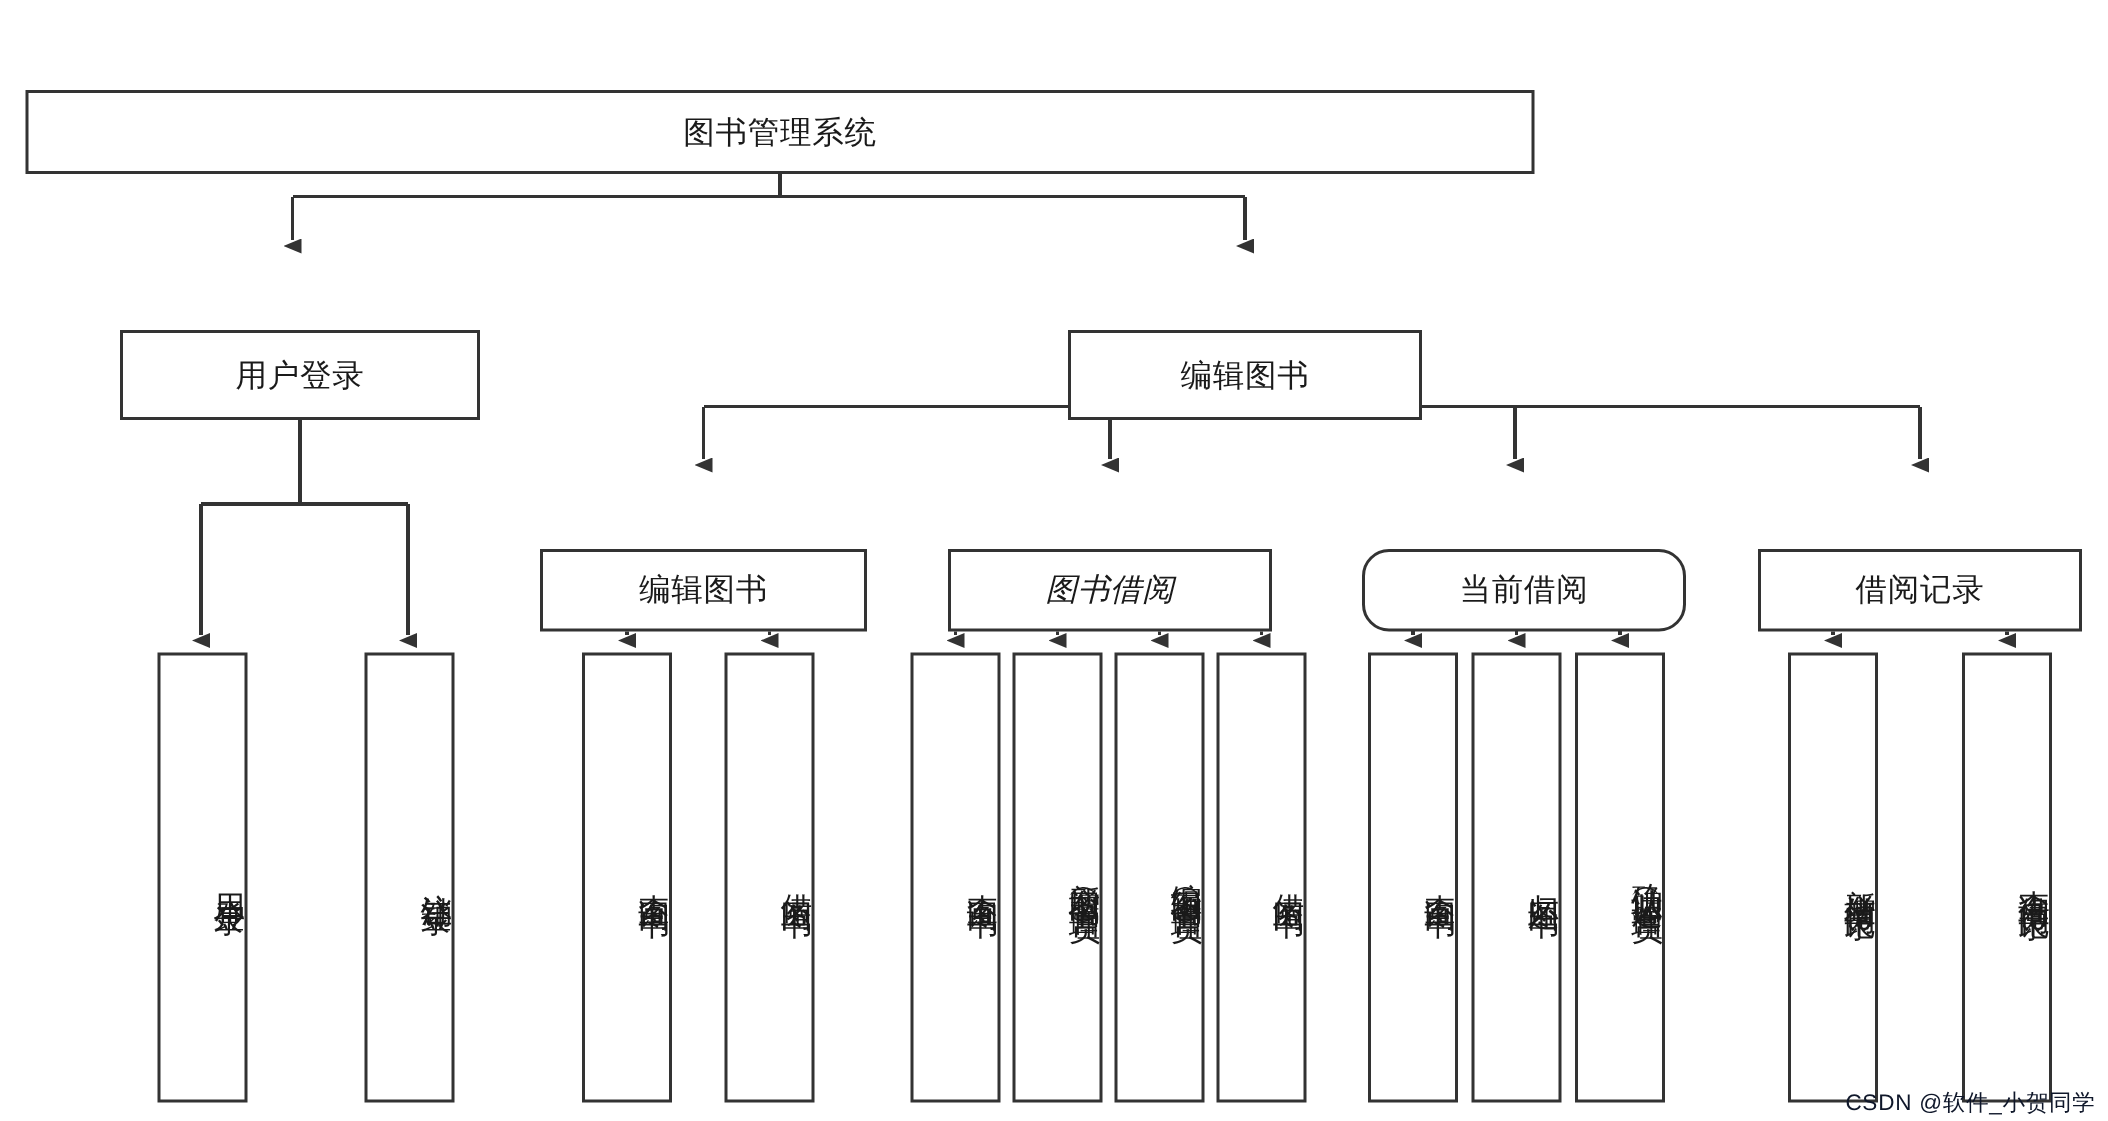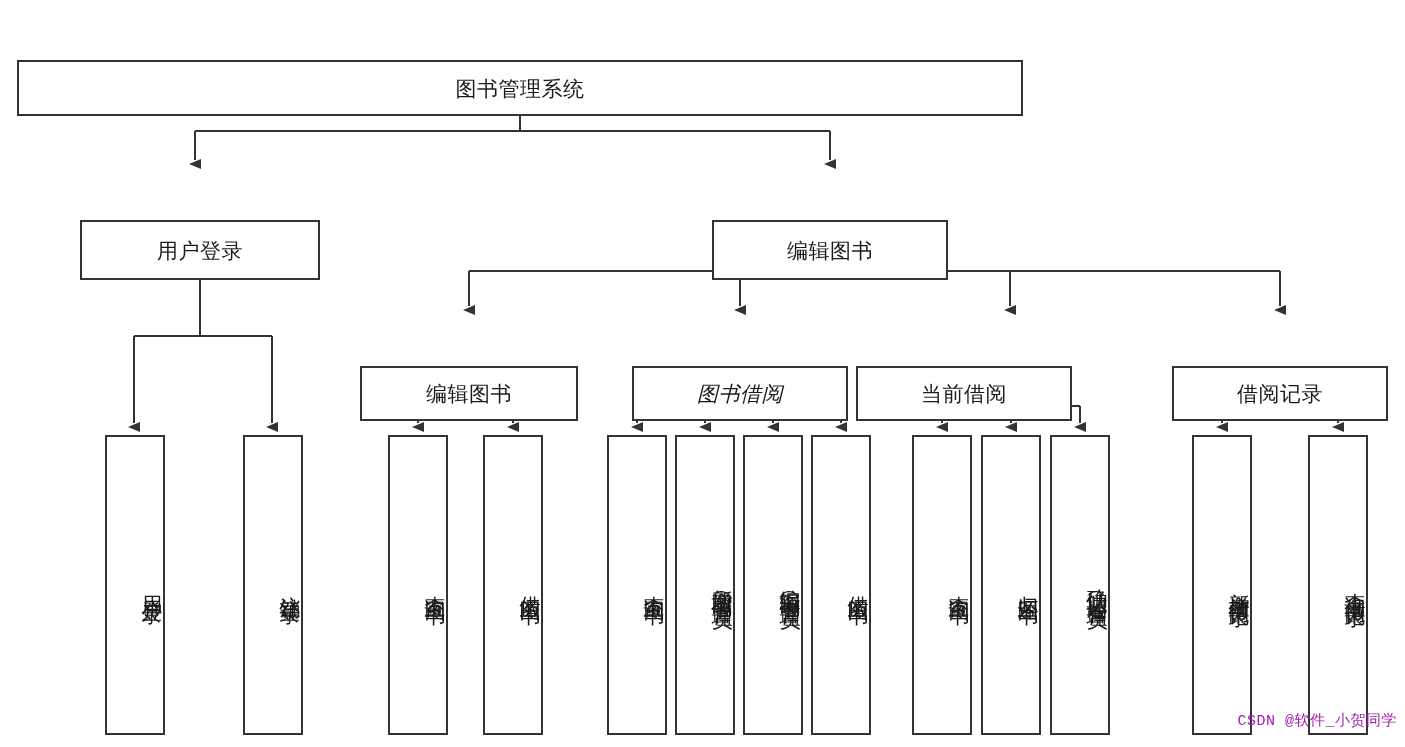--- a/index.html
+++ b/index.html
@@ -56,27 +56,26 @@
     line-height: 1;
     white-space: nowrap;
   }
   .node.horiz .label {
     white-space: nowrap;
     line-height: 1;
   }
   #watermark {
     position: absolute;
     right: 8px;
-    bottom: 17px;
+    bottom: 2px;
     font-size: 15px;
-    color: #a21caf;
+    color: #0f172a;
     letter-spacing: 0.5px;
     white-space: nowrap;
     user-select: none;
-    font-family: Liberation Mono, monospace;
   }
 </style>
 </head>
 <body>
 
 <div id="canvas">
   <svg id="edges" viewBox="0 0 1405 747">
     <defs>
       <marker id="arrow" markerWidth="10" markerHeight="12" refX="1" refY="6" orient="auto" markerUnits="userSpaceOnUse">
         <path d="M0,0 L10,0 L5,12 Z" fill="#333333"></path>
@@ -128,21 +127,21 @@
       </div>
       <div class="node horiz" style="left: 712px; top: 172px; width: 236px; height: 60px;">
         <span class="label">编辑图书</span>
       </div>
       <div class="node horiz" style="left: 360px; top: 318px; width: 218px; height: 55px;">
         <span class="label">编辑图书</span>
       </div>
       <div class="node horiz" style="left: 632px; top: 318px; width: 216px; height: 55px; font-style: italic;">
         <span class="label">图书借阅</span>
       </div>
-      <div class="node horiz" style="left: 856px; top: 318px; width: 216px; height: 55px;">
+      <div class="node horiz" style="left: 908px; top: 318px; width: 216px; height: 55px; border-radius: 18px;">
         <span class="label">当前借阅</span>
       </div>
       <div class="node horiz" style="left: 1172px; top: 318px; width: 216px; height: 55px; text-align: right;">
         <span class="label">借阅记录</span>
       </div>
       <div class="node vert" style="left: 105px; top: 435px; width: 60px; height: 300px;">
         <span class="label">用户登录</span>
       </div>
       <div class="node vert" style="left: 243px; top: 435px; width: 60px; height: 300px;">
         <span class="label">注销登录</span>

